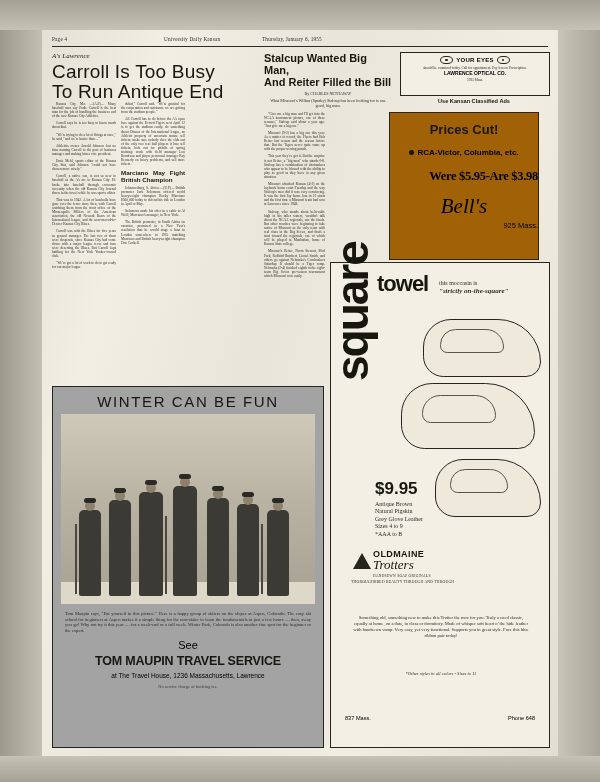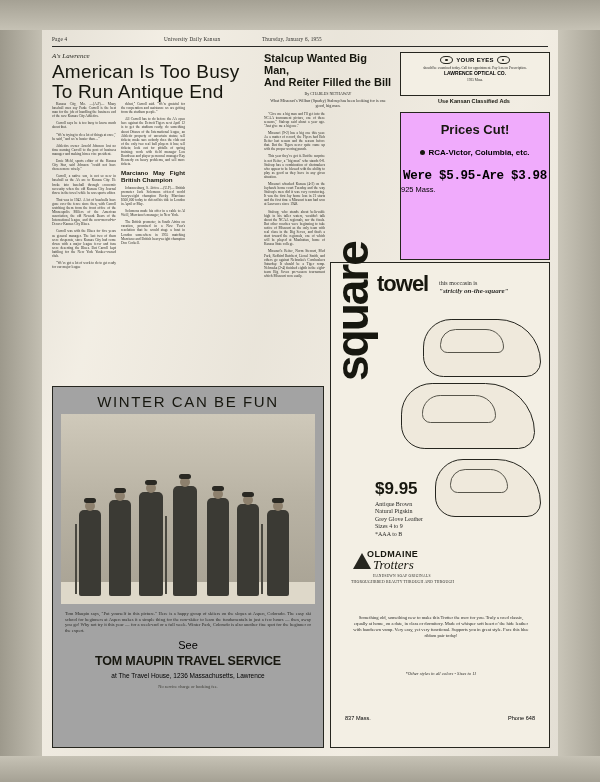--- a/index.html
+++ b/index.html
@@ -49,27 +49,27 @@
   .bcol p{margin:0 0 3px 0;text-indent:4px;}
 
   .eyes-ad{position:absolute;left:358px;top:22px;width:148px;height:42px;border:1.2px solid #26261f;background:#f3efe4;}
   .eyes-top{font-size:6px;font-weight:700;text-align:center;padding-top:3px;letter-spacing:.3px;font-family:"Liberation Sans",sans-serif;}
   .eye{display:inline-block;width:11px;height:6px;border:1px solid #26261f;border-radius:50% / 60%;position:relative;vertical-align:middle;margin:0 3px;}
   .eye:after{content:"";position:absolute;left:4px;top:1.6px;width:2.6px;height:2.6px;border-radius:50%;background:#26261f;}
   .eyes-body{font-size:3.5px;line-height:4.2px;text-align:center;padding:2px 4px 0;color:#2b2b28;}
   .eyes-store{font-size:5px;font-weight:700;text-align:center;font-family:"Liberation Sans",sans-serif;}
   .classified{position:absolute;left:358px;top:68px;width:148px;text-align:center;font-size:5.6px;font-weight:700;font-family:"Liberation Sans",sans-serif;color:#17170f;}
 
-  .bells{position:absolute;left:358px;top:82px;width:148px;height:146px;border:1.6px solid #26261f;background:#f0abfc;}
+  .bells{position:absolute;left:347px;top:82px;width:148px;height:146px;border:1.6px solid #26261f;background:#a16207;}
   .bells .cut{text-align:center;font-size:13px;font-weight:700;font-family:"Liberation Sans",sans-serif;color:#17170f;margin-top:9px;}
   .bells .bullet{text-align:center;font-size:8px;font-weight:700;font-family:"Liberation Sans",sans-serif;margin-top:11px;}
   .bells .bullet .dot{display:inline-block;width:5px;height:5px;border-radius:50%;background:#17170f;margin-right:3px;vertical-align:middle;}
-  .bells .were{text-align:center;font-size:12.5px;font-weight:700;font-family:Liberation Mono, monospace;margin-top:12px;letter-spacing:-.3px;}
+  .bells .were{text-align:right;font-size:12.5px;font-weight:700;font-family:Liberation Serif, serif;margin-top:12px;letter-spacing:-.3px;}
   .bells .script{text-align:center;font-size:21px;font-style:italic;font-family:"Liberation Serif",serif;margin-top:10px;}
-  .bells .addr{text-align:left;font-size:7.5px;font-family:"Liberation Sans",sans-serif;margin-top:2px;}
+  .bells .addr{text-align:right;font-size:7.5px;font-family:"Liberation Sans",sans-serif;margin-top:2px;}
 
   .winter{position:absolute;left:10px;top:356px;width:270px;height:360px;border:1.4px solid #26261f;background:#a3a3a3;}
   .winter h2{margin:0;text-align:center;font-size:15px;letter-spacing:1.6px;font-weight:400;font-family:"Liberation Sans",sans-serif;padding:6px 0 4px;color:#17170f;}
   .photo{margin:0 8px;height:190px;background:linear-gradient(180deg,#cfc9ba 0%,#b9b3a4 45%,#a7a193 100%);position:relative;overflow:hidden;}
   .ski{position:absolute;bottom:8px;background:#3b3a34;border-radius:5px 5px 2px 2px;}
   .ski .hd{position:absolute;left:50%;transform:translateX(-50%);top:-9px;width:10px;height:10px;border-radius:50%;background:#8d806d;}
   .ski .hat{position:absolute;left:50%;transform:translateX(-50%);top:-12px;width:12px;height:5px;border-radius:3px;background:#2a2923;}
   .snow{position:absolute;left:0;bottom:0;width:100%;height:22px;background:#ded8c9;}
   .pole{position:absolute;bottom:10px;width:1.5px;background:#4a4840;}
   .capt{font-size:4.6px;line-height:5.6px;text-align:justify;padding:7px 12px 0;color:#2b2b28;}
@@ -111,21 +111,21 @@
 
   <div class="masthead">
     <span class="mh-left">Page 4</span>
     <span class="mh-mid">University Daily Kansan</span>
     <span class="mh-right">Thursday, January 6, 1955</span>
   </div>
   <div class="rule" style="left:10px;top:16px;width:496px;height:.8px;"></div>
 
   <div class="col-a">
     <div class="kicker">A's Lawrence</div>
-    <div class="hd-main">American  Is  Too  Busy</div>
+    <div class="hd-main">Carroll  Is  Too  Busy</div>
     <div class="hd-main">To Run Antique End</div>
   </div>
 
   <div class="cols3">
     <div class="minicol">
       <p>Kansas City, Mo. —(A.P)— Many baseball men say Parke Carroll is the best man for the job of handling the business end of the new Kansas City Athletics.</p>
       <p>Carroll says he is too busy to know much about that.</p>
       <p>"We're trying to do a lot of things at once," he said, "and we're busier than  ..."</p>
       <p>Athletics owner Arnold Johnson lost no time naming Carroll to the post of business manager and making him a vice president.</p>
       <p>Ernie Mehl, sports editor of the Kansas City Star, said Johnson "could not have chosen more wisely."</p>
@@ -170,20 +170,21 @@
     <div class="eyes-body">should be examined today. Call for appointment. Pay less on Prescription.</div>
     <div class="eyes-store">LAWRENCE OPTICAL CO.</div>
     <div class="eyes-body">1935 Mass.</div>
   </div>
   <div class="classified">Use Kansan Classified Ads</div>
 
   <div class="bells">
     <div class="cut">Prices Cut!</div>
     <div class="bullet"><span class="dot"></span><span>RCA-Victor, Columbia, etc.</span></div>
     <div class="were">Were $5.95-Are $3.98</div>
+    <div class="script">Bell's</div>
     <div class="addr">925 Mass.</div>
   </div>
 
   <div class="winter">
     <h2>WINTER CAN BE FUN</h2>
     <div class="photo">
       <div class="snow"></div>
       <div class="ski" style="left:18px;width:22px;height:86px;">
           <span class="hd"></span>
           <span class="hat"></span>
@@ -234,21 +235,21 @@
     <div class="shoe2"></div>
     <div class="shoe3"></div>
     <div class="price">$9.95</div>
     <div class="pdesc" style="white-space:pre-line">Antique Brown
 Natural Pigskin
 Grey Glove Leather
 Sizes 4 to 9
 *AAA to B</div>
     <div class="oldmaine">
       <div class="tri"></div>
-      <div class="om1" style="margin-left:16px">OLDMAINE</div>
+      <div class="om1" style="margin-left:22px">OLDMAINE</div>
       <div class="om2" style="margin-left:22px">Trotters</div>
       <div class="om3" style="margin-left:22px">HANDSEWN SOAP ORIGINALS</div>
       <div class="om4">THOROUGHBRED BEAUTY THROUGH AND THROUGH</div>
     </div>
     <div class="closing">Something old, something new to make this Trotter the moc for you. Truly a coed classic, equally at home, on a date, in class or dormitory. Made of whisper soft heart o' the hide leather with handsewn vamp. Very easy, yet very functional. Supports you in great style. Face this blue ribbon pair today!</div>
     <div class="styles">*Other styles in all colors - Sizes to 11</div>
     <div class="royal-addr">837 Mass.</div>
     <div class="royal-ph">Phone 648</div>
   </div>
 </div>

